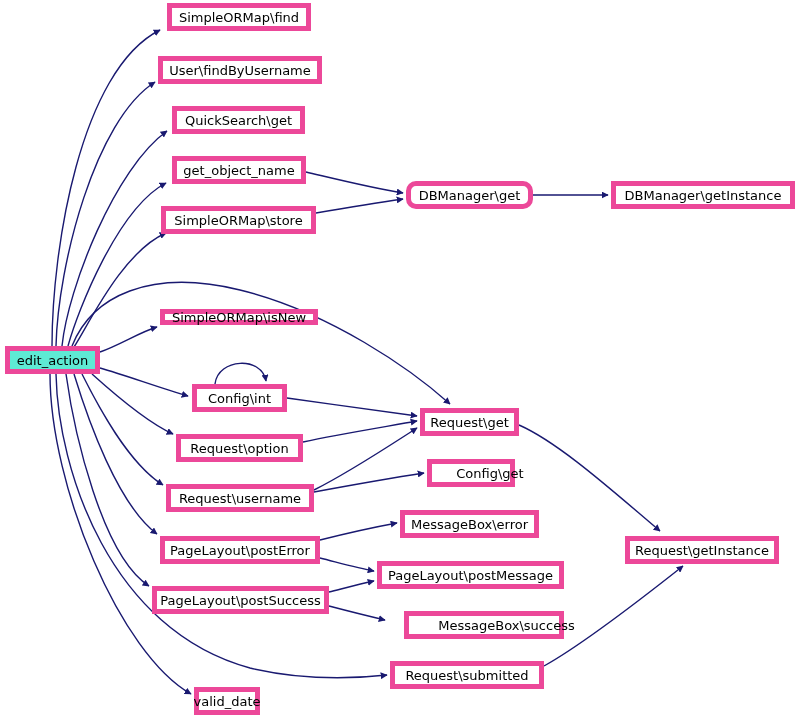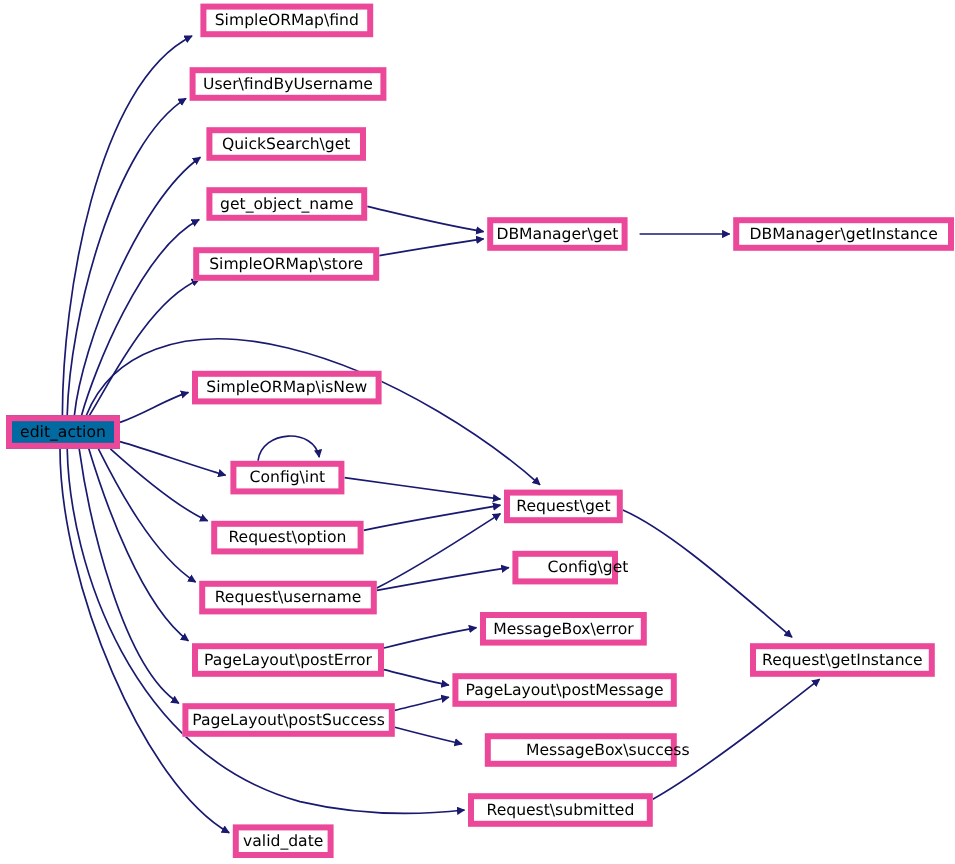--- a/index.html
+++ b/index.html
@@ -31,21 +31,21 @@
     color: #000000;
     font-size: 13px;
     line-height: 1;
     display: flex;
     align-items: center;
     justify-content: center;
     white-space: nowrap;
     letter-spacing: 0px;
   }
   .node.highlight {
-    background: #0369a1;
+    background: #5eead4;
   }
   .node-label {
     display: block;
     padding: 0 2px;
   }
 </style>
 </head>
 <body>
 
 <div id="canvas">
@@ -109,27 +109,27 @@
       </div>
       <div class="node" style="left: 172px; top: 106px; width: 133px; height: 28px;">
         <span class="node-label">QuickSearch\get</span>
       </div>
       <div class="node" style="left: 172px; top: 156px; width: 134px; height: 28px;">
         <span class="node-label">get_object_name</span>
       </div>
       <div class="node" style="left: 161px; top: 206px; width: 155px; height: 28px;">
         <span class="node-label">SimpleORMap\store</span>
       </div>
-      <div class="node" style="left: 406px; top: 181px; width: 117px; height: 28px;">
+      <div class="node" style="left: 406px; top: 181px; width: 127px; height: 28px; border-radius: 10px;">
         <span class="node-label">DBManager\get</span>
       </div>
       <div class="node" style="left: 611px; top: 181px; width: 184px; height: 28px;">
         <span class="node-label">DBManager\getInstance</span>
       </div>
-      <div class="node" style="left: 160px; top: 309px; width: 158px; height: 28px;">
+      <div class="node" style="left: 160px; top: 309px; width: 158px; height: 16px;">
         <span class="node-label">SimpleORMap\isNew</span>
       </div>
       <div class="node" style="left: 192px; top: 384px; width: 95px; height: 28px;">
         <span class="node-label">Config\int</span>
       </div>
       <div class="node" style="left: 176px; top: 434px; width: 127px; height: 28px;">
         <span class="node-label">Request\option</span>
       </div>
       <div class="node" style="left: 166px; top: 484px; width: 148px; height: 28px;">
         <span class="node-label">Request\username</span>
@@ -154,18 +154,18 @@
       </div>
       <div class="node" style="left: 404px; top: 611px; width: 160px; height: 28px; padding-left: 45px;">
         <span class="node-label">MessageBox\success</span>
       </div>
       <div class="node" style="left: 390px; top: 661px; width: 154px; height: 28px;">
         <span class="node-label">Request\submitted</span>
       </div>
       <div class="node" style="left: 625px; top: 536px; width: 154px; height: 28px;">
         <span class="node-label">Request\getInstance</span>
       </div>
-      <div class="node" style="left: 194px; top: 687px; width: 84px; height: 28px;">
+      <div class="node" style="left: 194px; top: 687px; width: 66px; height: 28px;">
         <span class="node-label">valid_date</span>
       </div>
     </div>
 
 </div>
 
 </body></html>

